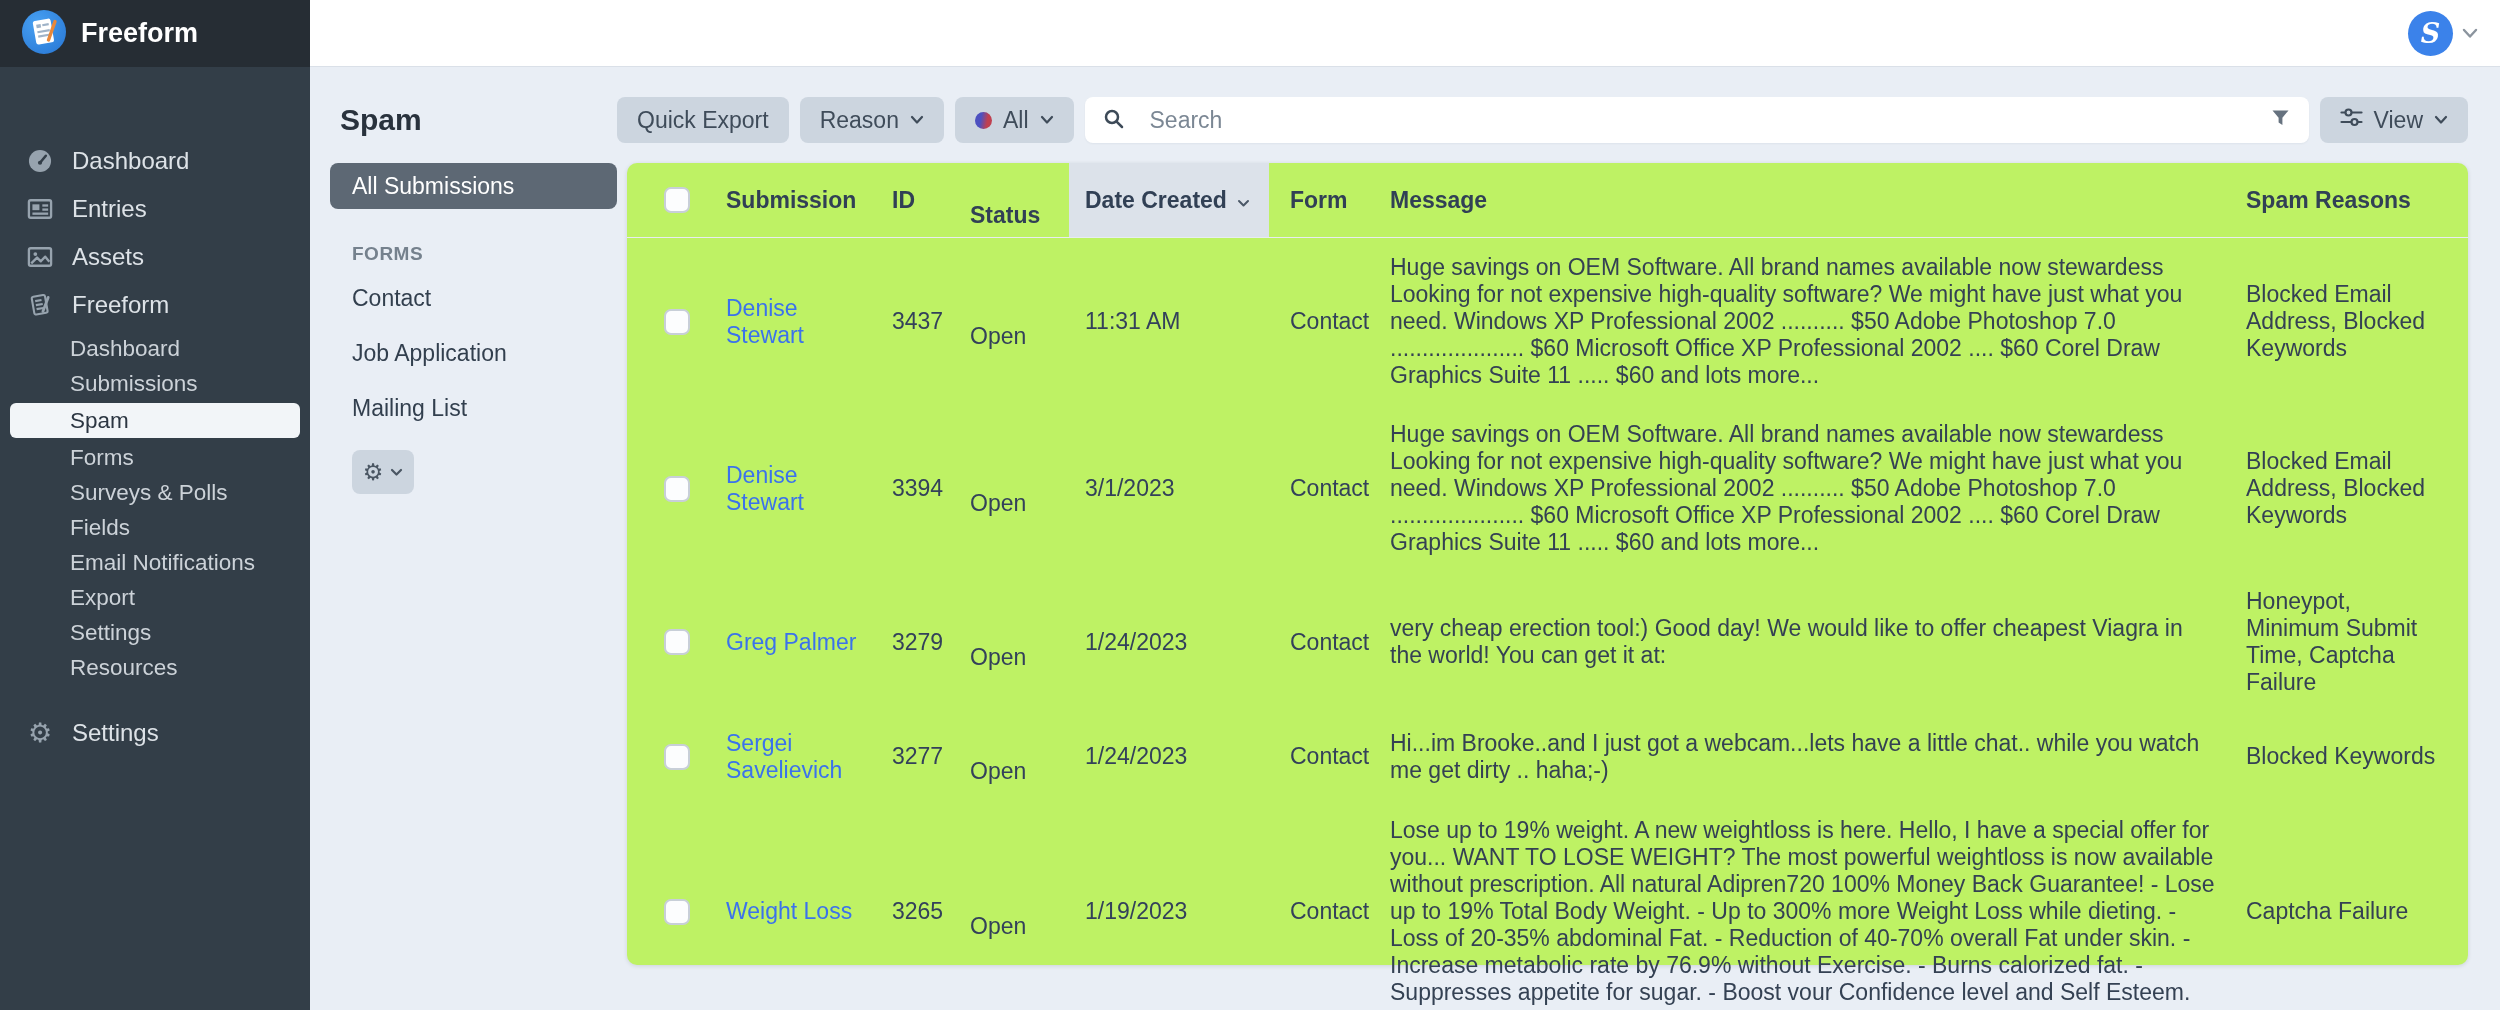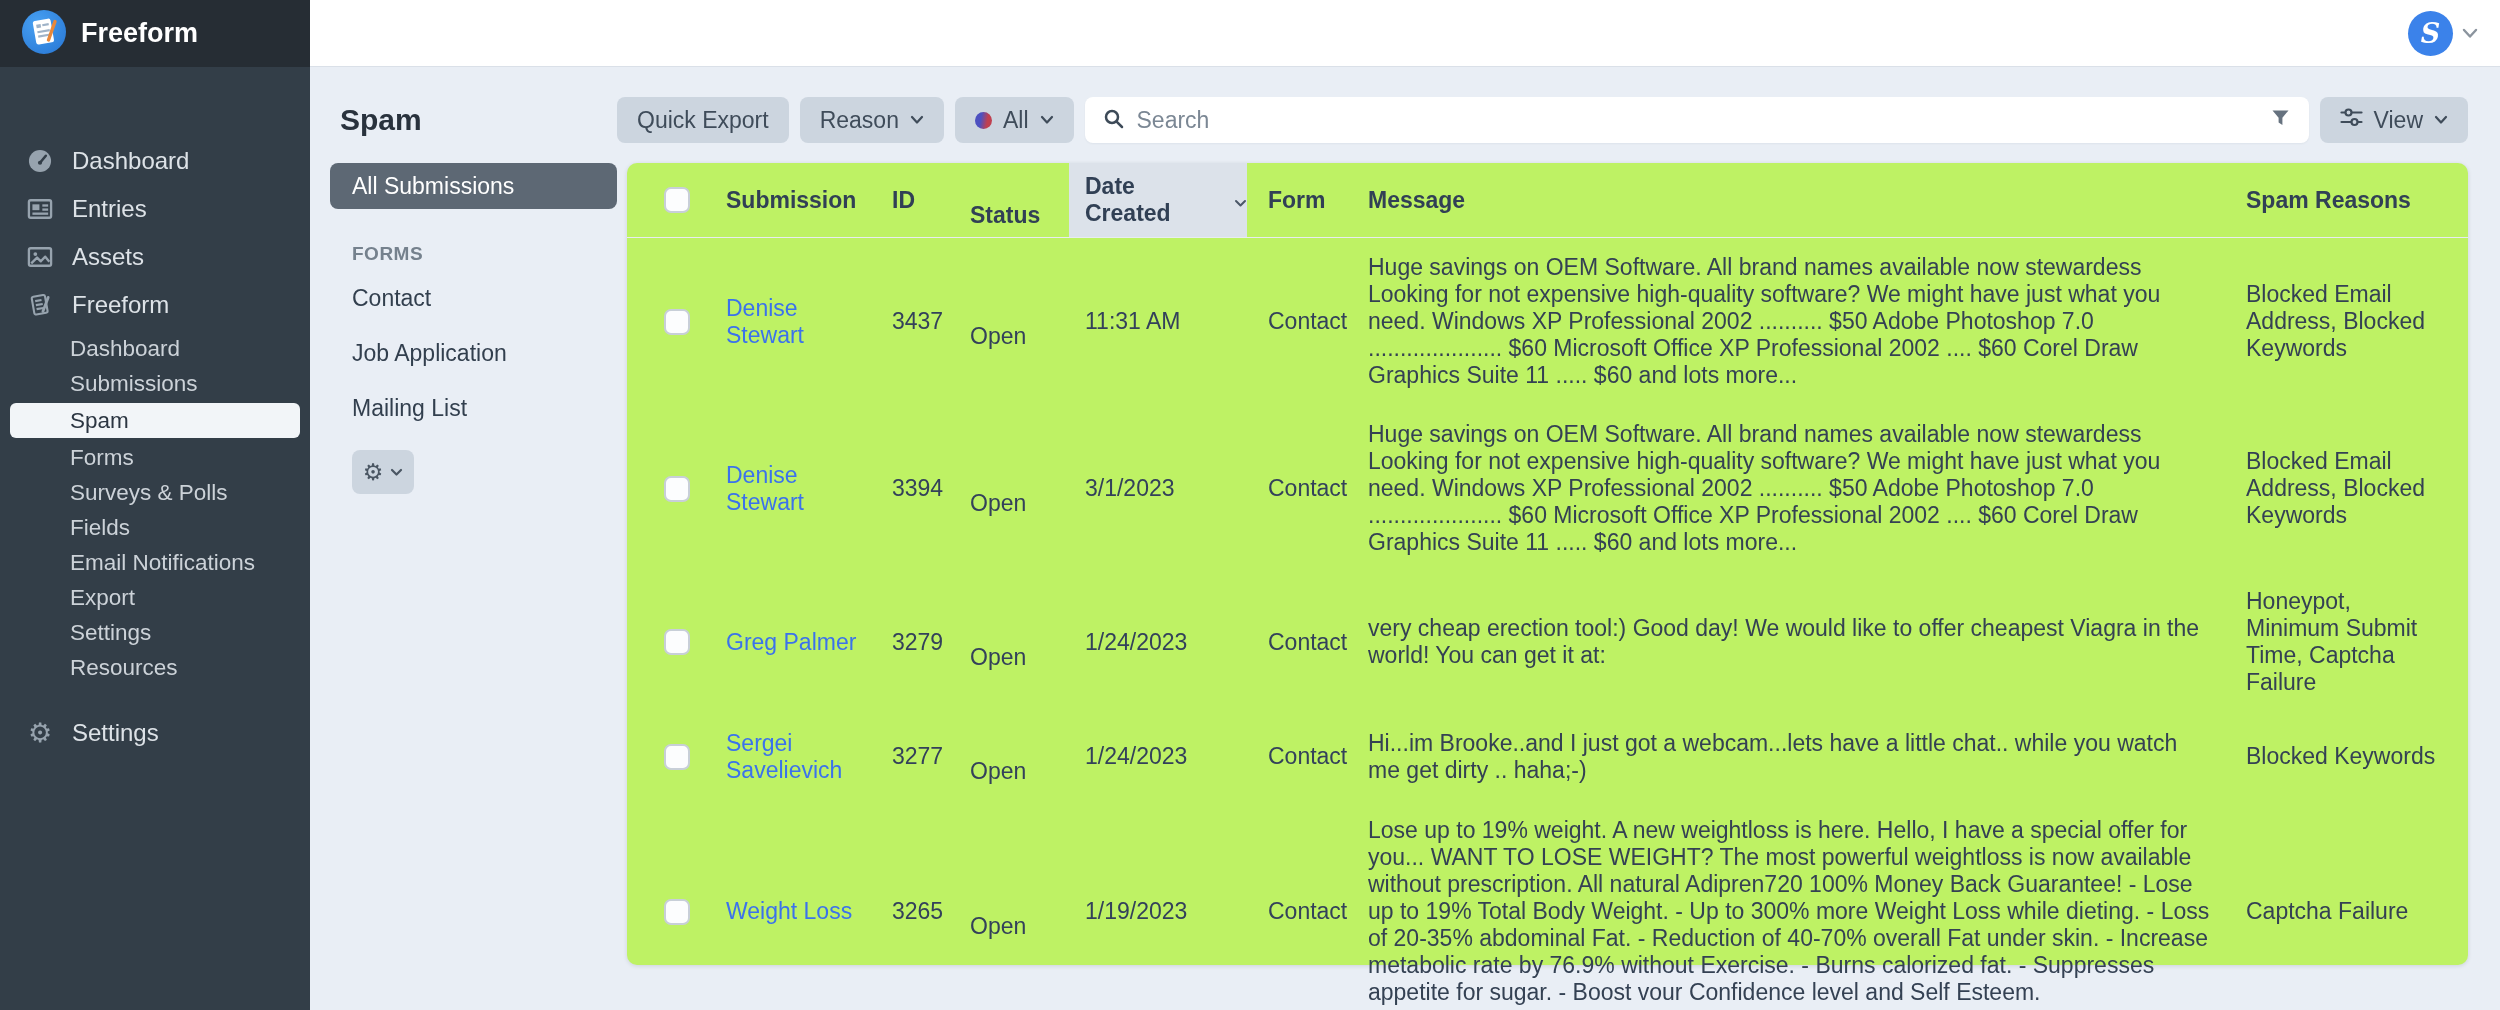--- a/index.html
+++ b/index.html
@@ -27,21 +27,21 @@
   .topbar .chev { color:#8b949e; }
 
   .content { flex:1; padding:30px 32px 0 30px; display:flex; flex-direction:column; min-height:0; }
 
   
   .toolbar { display:flex; align-items:center; gap:11px; height:46px; margin-bottom:20px; flex-shrink:0; }
   .page-title { width:266px; flex-shrink:0; font-size:30px; font-weight:700; color:#29323d; }
   .btn { height:46px; background:#ccd5df; border-radius:8px; display:flex; align-items:center; padding:10px 20px; gap:11px; font-size:23px; color:#3f4c5a; font-weight:500; cursor:pointer; white-space:nowrap; }
   .chev { color:inherit; display:inline-flex; }
   .status-dot { width:17px; height:17px; border-radius:50%; background:linear-gradient(100deg,#4d51c0 35%,#bf4050 70%); }
-  .search { flex:1; height:46px; background:#ffffff; border-radius:8px; display:flex; align-items:center; padding:0 18px; gap:13px; box-shadow:0 1px 2px rgba(20,30,50,.05); }
+  .search { flex:1; height:46px; background:#ffffff; border-radius:8px; display:flex; align-items:center; padding:0 18px; gap:26px; box-shadow:0 1px 2px rgba(20,30,50,.05); }
   .search input { flex:1; border:none; outline:none; background:transparent; font-family:"Liberation Sans", sans-serif; font-size:23px; color:#33404d; }
   .search input::placeholder { color:#7b8794; }
 
   
   .body-row { flex:1; display:flex; min-height:0; }
   .subnav { width:287px; flex-shrink:0; margin-left:-10px; margin-right:10px; }
   .all-pill { height:46px; background:#5d6874; color:#fff; border-radius:8px; display:flex; align-items:center; padding:0 22px; font-size:23px; font-weight:500; margin-bottom:34px; cursor:pointer; }
   .subnav-heading { padding:0 22px; color:#75818d; font-size:19px; font-weight:700; letter-spacing:.5px; margin-bottom:20px; }
   .form-item { padding:0 22px; font-size:23px; color:#323f4e; margin-bottom:28px; cursor:pointer; }
   .gear-btn { margin:14px 0 0 22px; width:62px; height:44px; background:#ccd5df; border-radius:8px; display:flex; align-items:center; justify-content:center; gap:7px; color:#4a5663; cursor:pointer; }
@@ -49,21 +49,21 @@
 
   .card { flex:1; background:#bef264; border-radius:10px; box-shadow:0 1px 4px rgba(25,35,50,.13); display:flex; flex-direction:column; margin-bottom:45px; min-width:0; }
 
   
   .thead { display:flex; align-items:stretch; height:75px; border-bottom:1px solid #e8ecf1; flex-shrink:0; font-weight:700; color:#314055; font-size:23px; }
   .cell { display:flex; align-items:center; }
   .col-check   { width:99px;  padding-left:37px; flex-shrink:0; }
   .col-sub     { width:166px; padding-right:30px; flex-shrink:0; }
   .col-id      { width:78px;  flex-shrink:0; }
   .col-status  { width:99px;  flex-shrink:0;margin-top:30px; }
-  .col-date    { width:178px; padding-left:16px; flex-shrink:0; }
+  .col-date    { width:200px; padding-left:16px; flex-shrink:0; }
   .col-form    { width:100px; padding-left:21px; flex-shrink:0; }
   .col-msg     { flex:1; min-width:0; padding-left:21px; padding-right:31px; }
   .col-reasons { width:222px; padding-right:26px; flex-shrink:0; }
   .th-date { background:#dce2ea; gap:10px; cursor:pointer; }
   .sort-chev { color:#4b5868; }
 
   .cb { width:26px; height:26px; border:2px solid #c8cfd8; border-radius:7px; background:#fcfdfe; flex-shrink:0; cursor:pointer; }
 
   .trow { display:flex; align-items:center; padding:16px 0; font-size:23px; color:#33415a; }
   .trow .col-msg, .trow .col-reasons { line-height:27px; color:#344153; }

